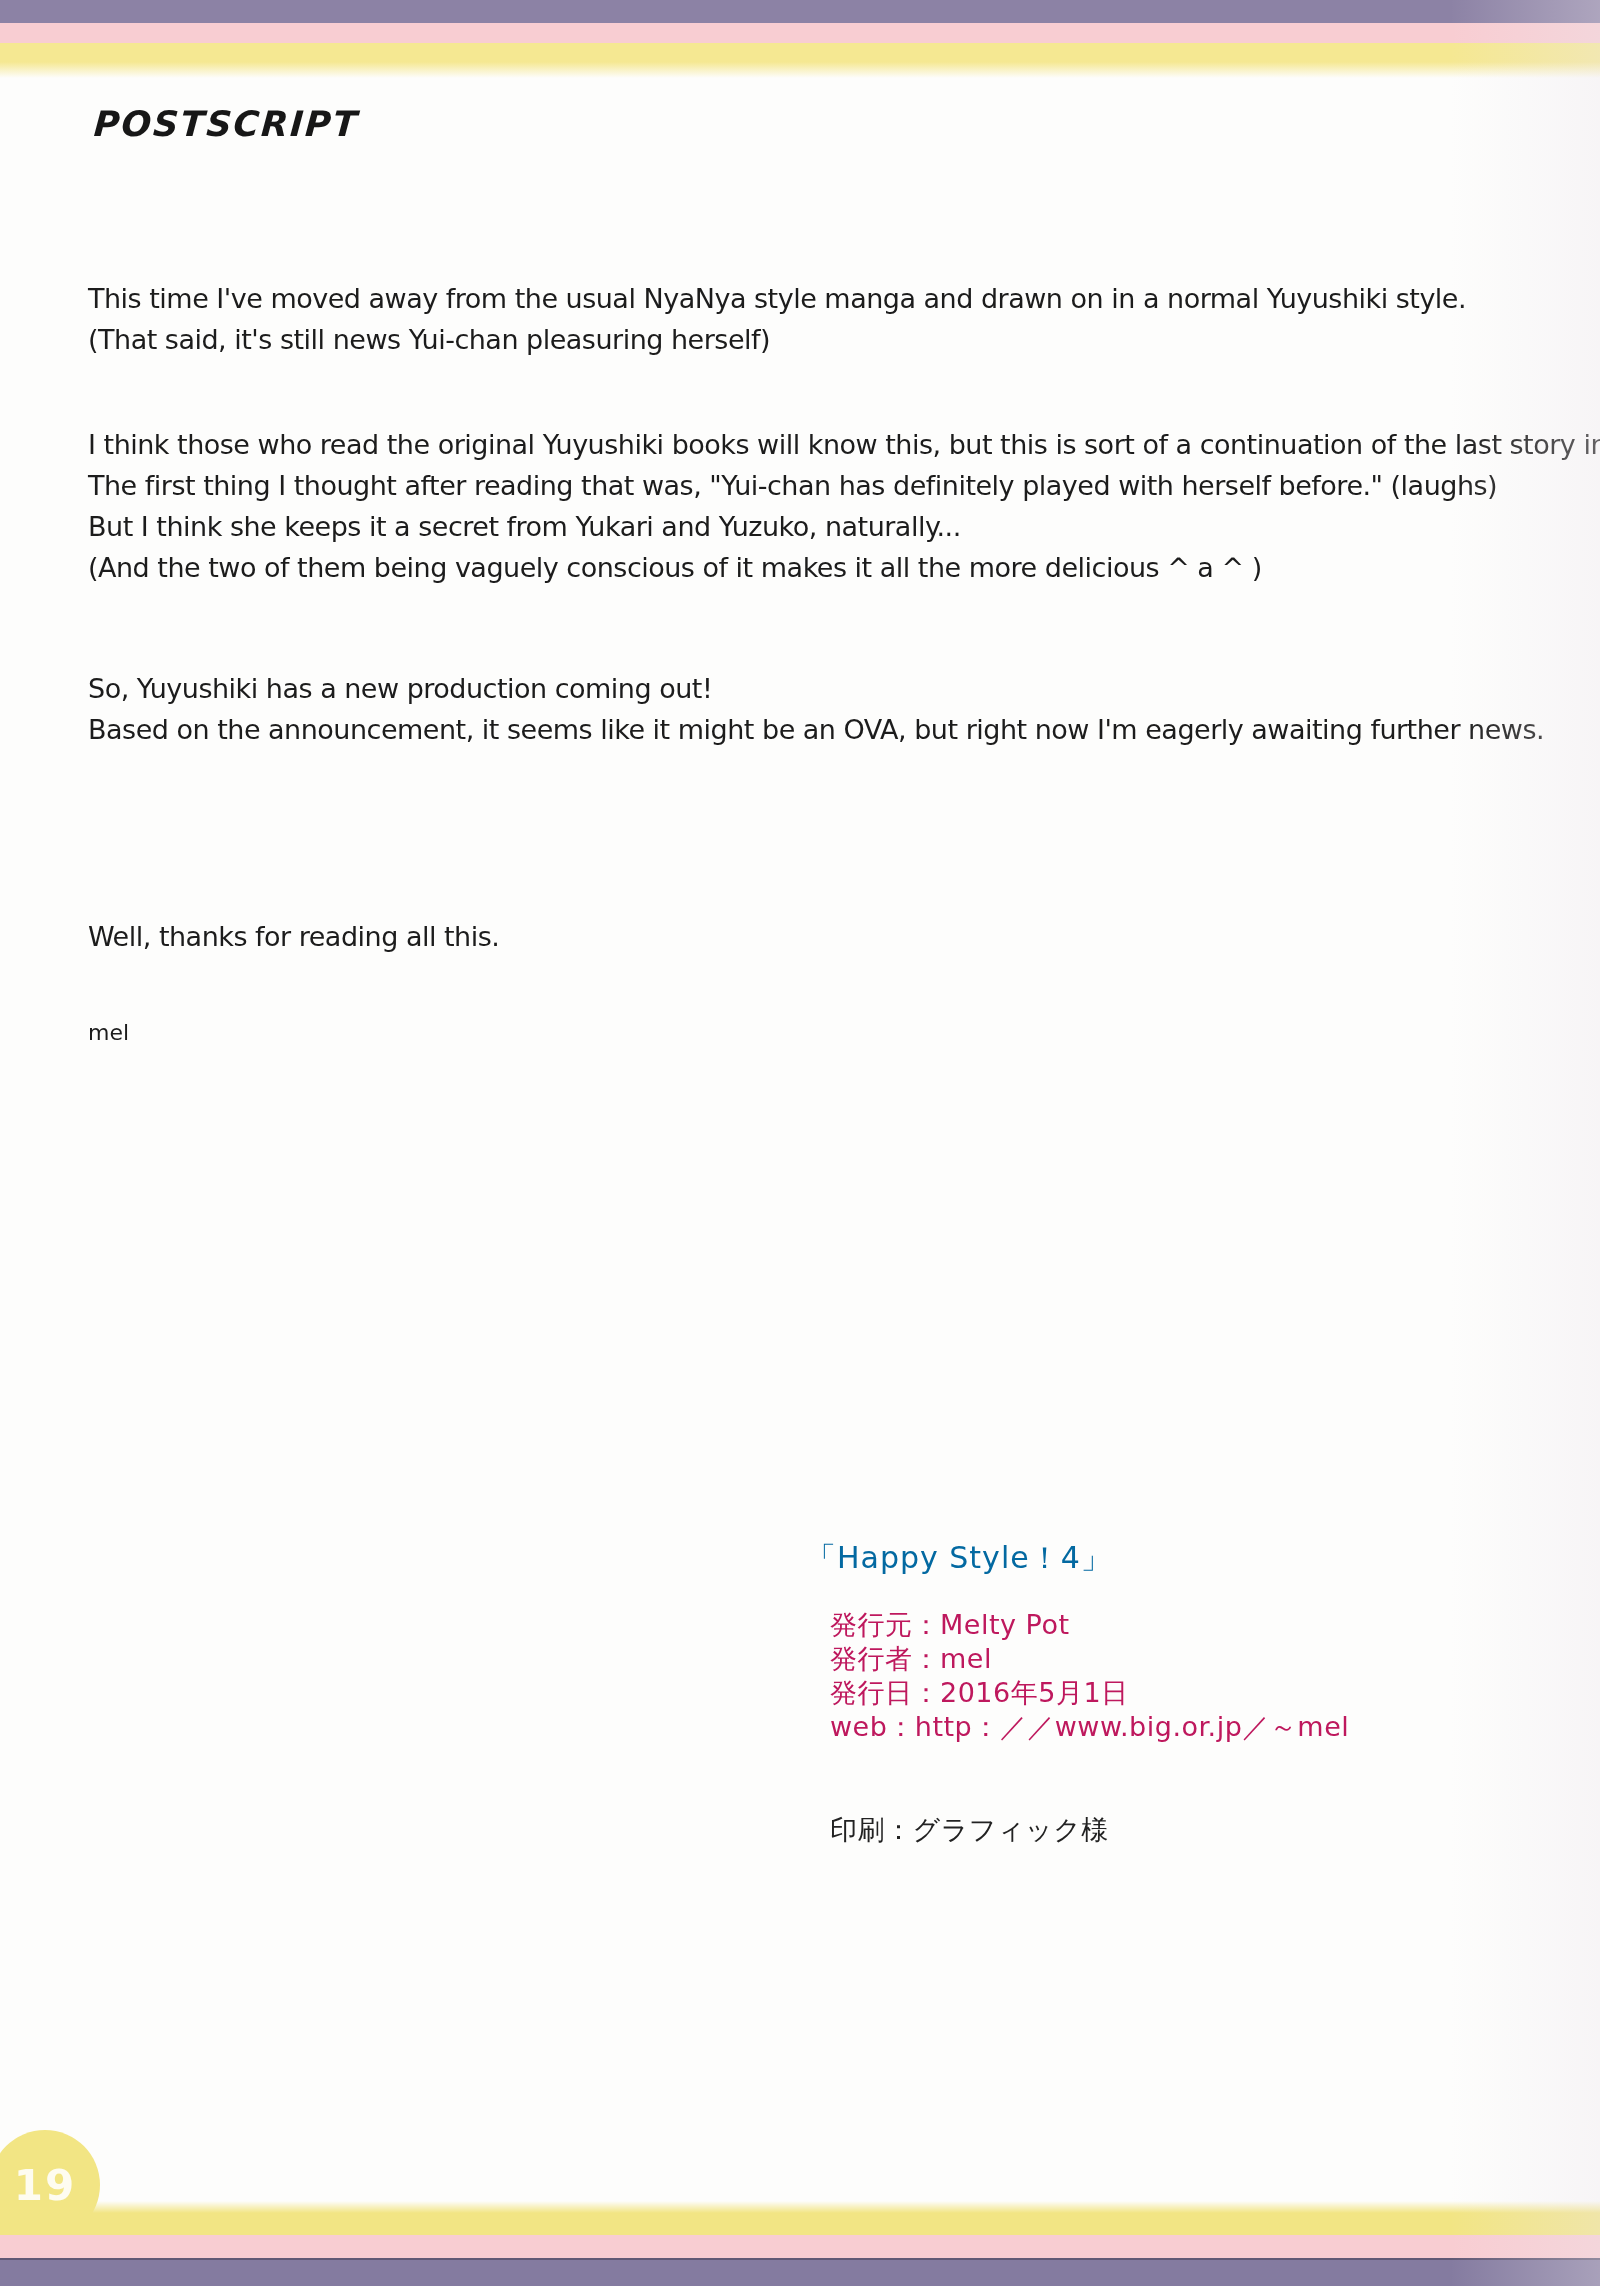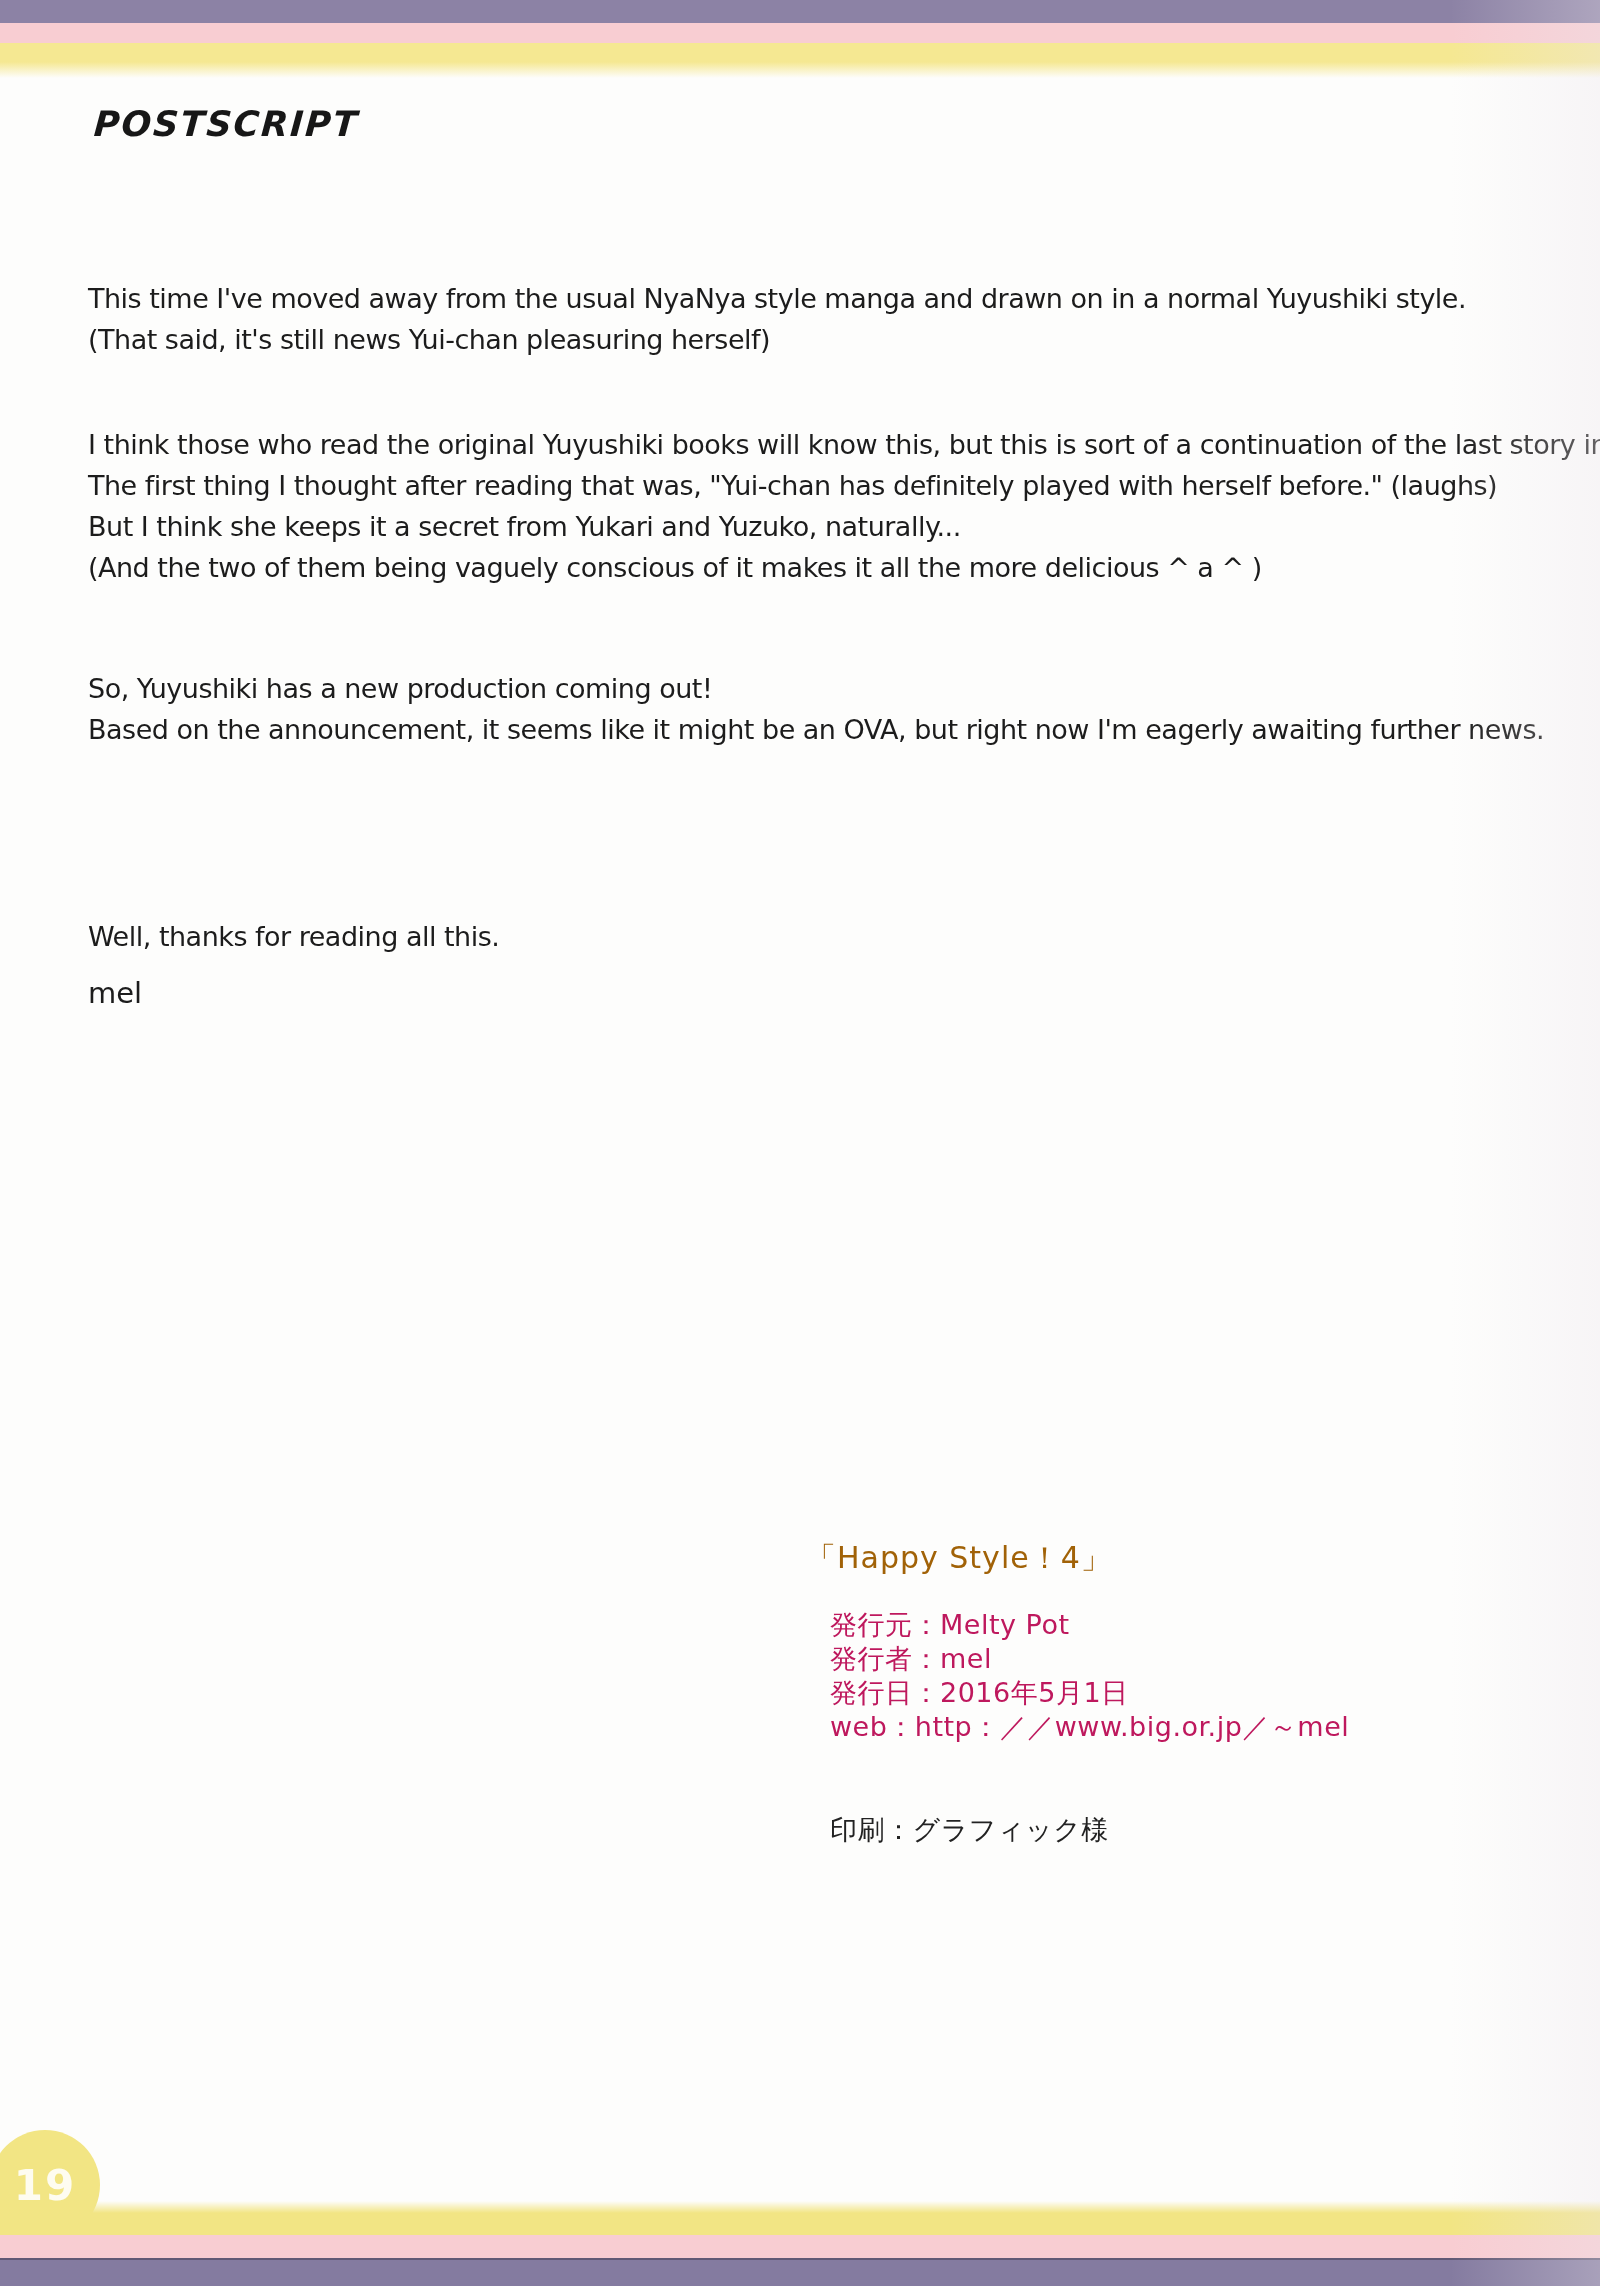--- a/index.html
+++ b/index.html
@@ -34,26 +34,26 @@
     position: absolute; left: 88px;
     font-size: 27px; line-height: 41px;
     letter-spacing: -0.5px;
     white-space: nowrap;
     color: #1c1c1c;
   }
   .para-1 { top: 278px; }
   .para-2 { top: 424px; }
   .para-3 { top: 668px; }
   .para-4 { top: 916px; }
-  .signature { position: absolute; left: 88px; top: 976px; font-size: 29px; }
+  .signature { position: absolute; left: 88px; top: 1020px; font-size: 22px; }
 
   
   .colophon-title {
     position: absolute; left: 806px; top: 1538px;
-    font-size: 30px; letter-spacing: 1px; color: #a16207;
+    font-size: 30px; letter-spacing: 1px; color: #0369a1;
   }
   .colophon-lines {
     position: absolute; left: 830px; top: 1608px;
     font-size: 27px; line-height: 34px; letter-spacing: 0.5px;
     color: #be185d; white-space: nowrap;
   }
   .colophon-printer {
     position: absolute; left: 830px; top: 1812px;
     font-size: 27px; letter-spacing: 0.5px; color: #222;
   }

